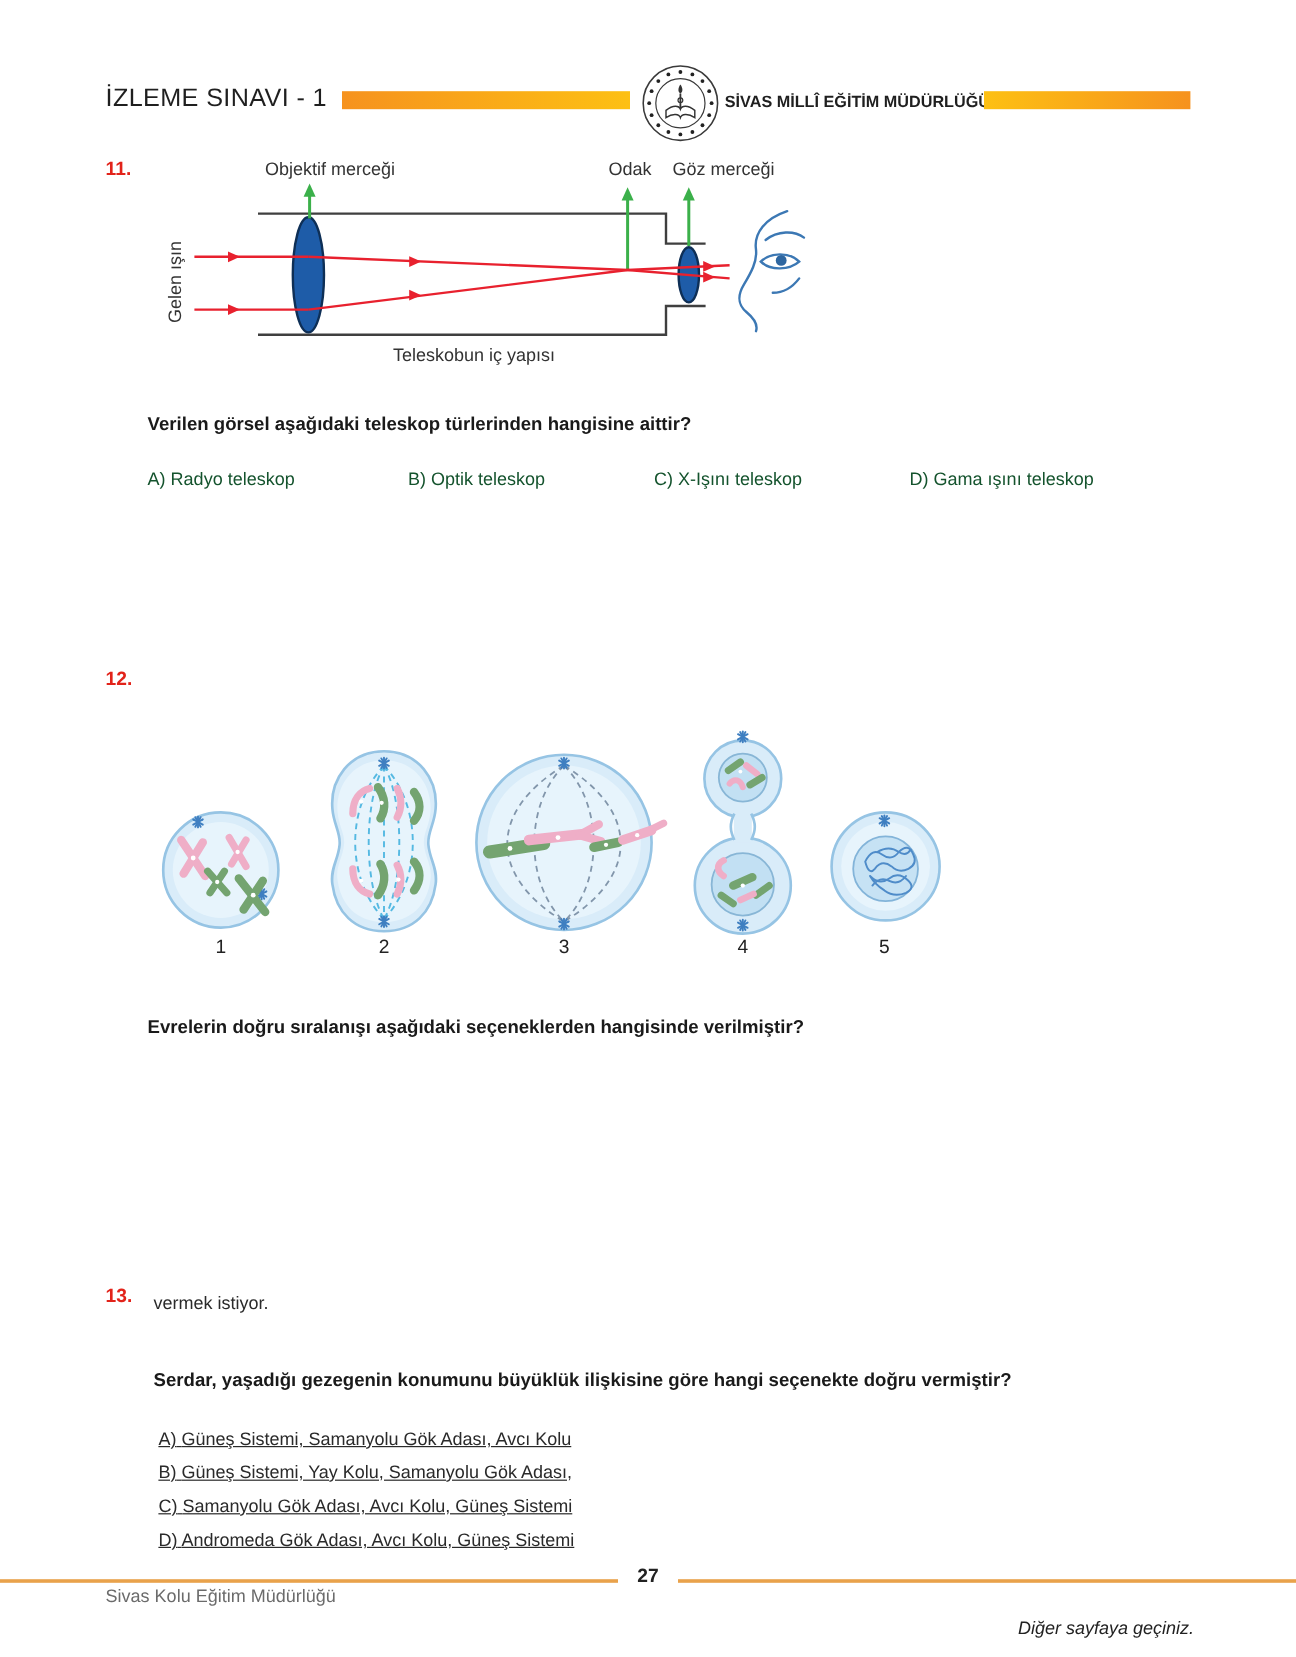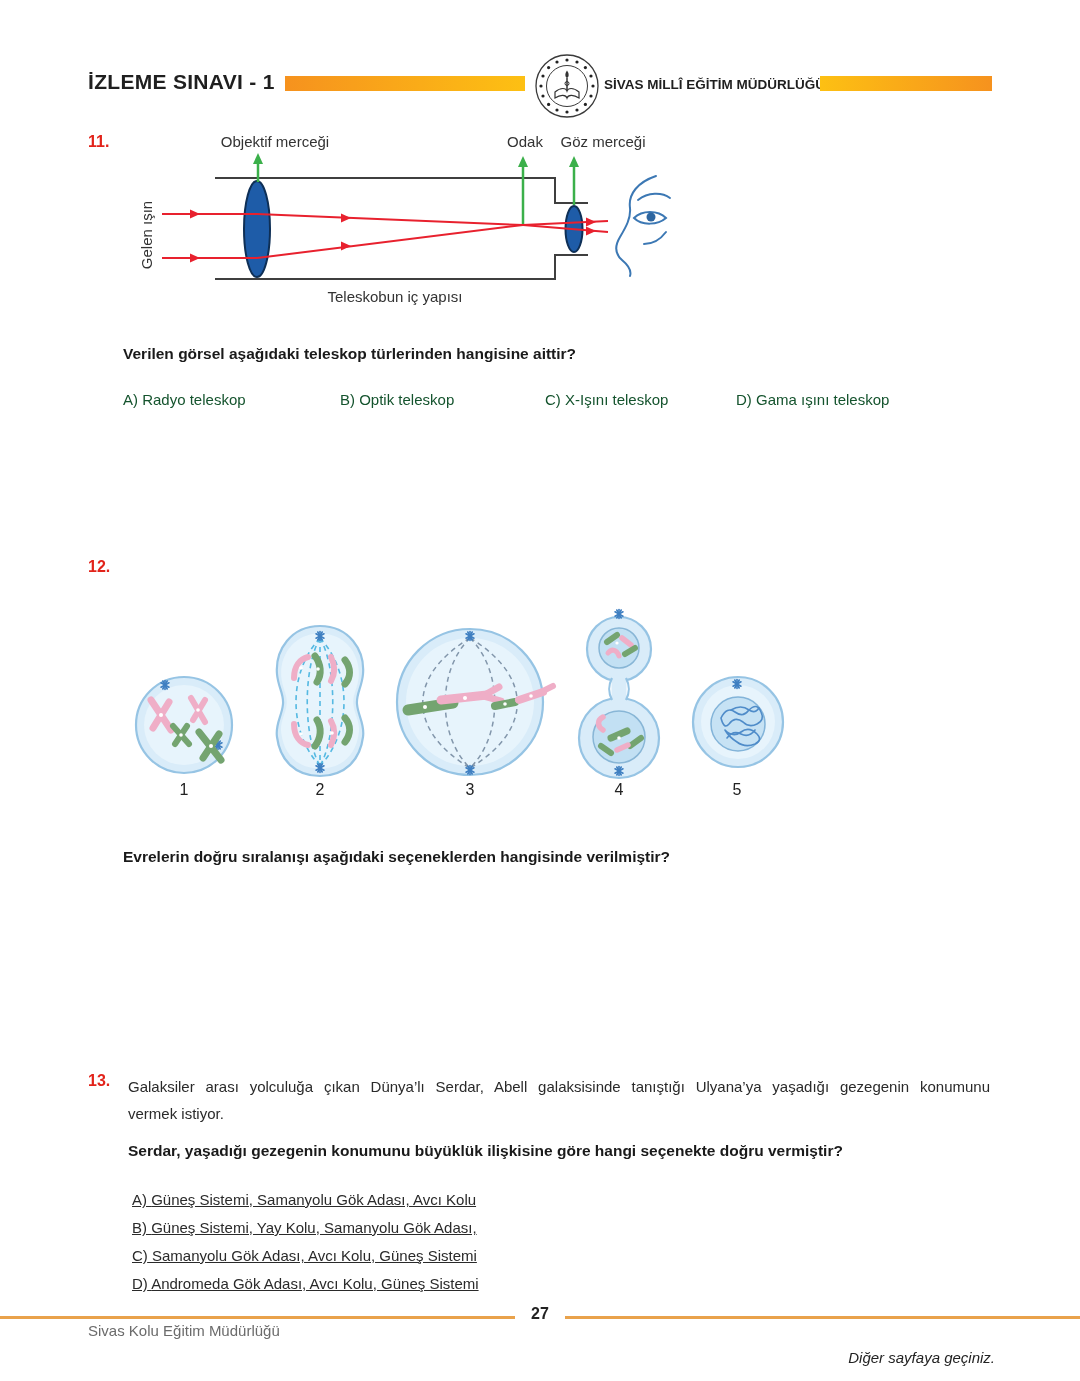--- a/index.html
+++ b/index.html
@@ -5,35 +5,35 @@
   * { margin:0; padding:0; box-sizing:border-box; }
   html,body { background:#ffffff; }
   body { font-family:"Liberation Sans", sans-serif; color:#2a2a2a; }
   #page {
     position:relative; width:1080px; height:1381px; background:#ffffff;
     overflow:hidden;
   }
   .abs { position:absolute; }
 
   
-  .exam-title { left:88px; top:70px; font-size:21px; font-weight:bold; color:#1f1f1f; letter-spacing:.3px; }
+  .exam-title { left:88px; top:70px; font-size:21px; font-weight:normal; color:#1f1f1f; letter-spacing:.3px; }
   .bar-left  { left:285px; top:76px; width:240px; height:15px;
                background:linear-gradient(to right,#F6921E,#FDC013); }
   .bar-right { left:820px; top:76px; width:172px; height:15px;
                background:linear-gradient(to right,#FDC013,#F6921E); }
   .logo { left:533px; top:52px; width:68px; height:68px; }
   .org-name { left:604px; top:77px; font-size:13.5px; font-weight:bold; color:#1f1f1f; }
 
   
   .qnum { font-size:16px; font-weight:bold; color:#E2231A; }
   .qtext { font-size:15.5px; font-weight:bold; color:#1a1a1a; }
   .body-text { font-size:15px; color:#2a2a2a; }
   .options-row { height:22px; width:880px; }
   .opt { position:absolute; top:0; font-size:15px; color:#14532d; white-space:nowrap; }
-  .opt-a { left:0; } .opt-b { left:217px; } .opt-c { left:422px; } .opt-d { left:613px;text-align:right; }
+  .opt-a { left:0; } .opt-b { left:217px; } .opt-c { left:422px; } .opt-d { left:635px;text-align:right; }
 
   .diagram-label { font-size:15px; color:#333; text-align:center; }
   .rot { transform:rotate(-90deg); }
 
   .cell-num { font-size:16px; color:#222; text-align:center; width:30px; }
 
   .q13-line1 { text-align:justify; text-align-last:justify; width:862px; }
   .q13-opt { font-size:15px; color:#2a2a2a; height:28px; }
 
   
@@ -274,21 +274,20 @@
   <div class="abs cell-num" style="left:305px; top:781px;">2</div>
   <div class="abs cell-num" style="left:455px; top:781px;">3</div>
   <div class="abs cell-num" style="left:604px; top:781px;">4</div>
   <div class="abs cell-num" style="left:722px; top:781px;">5</div>
 
   <div class="abs qtext" style="left:123px; top:848px;">Evrelerin doğru sıralanışı aşağıdaki seçeneklerden hangisinde verilmiştir?</div>
 
 
   <div class="abs qnum" style="left:88px; top:1072px;">13.</div>
   <div class="abs body-text" style="left:128px; top:1073px; width:862px; line-height:27px;">
-    <div class="q13-line1">Galaksiler arası yolculuğa çıkan Dünya’lı Serdar, Abell galaksisinde tanıştığı Ulyana’ya yaşadığı gezegenin konumunu</div>
     <div>vermek istiyor.</div>
   </div>
 
   <div class="abs qtext" style="left:128px; top:1142px;">Serdar, yaşadığı gezegenin konumunu büyüklük ilişkisine göre hangi seçenekte doğru vermiştir?</div>
 
   <div class="abs" style="left:132px; top:1191px;text-decoration:underline;">
     <div class="q13-opt"><span>A)</span> <span>Güneş Sistemi, Samanyolu Gök Adası, Avcı Kolu</span></div>
     <div class="q13-opt"><span>B)</span> <span>Güneş Sistemi, Yay Kolu, Samanyolu Gök Adası,</span></div>
     <div class="q13-opt"><span>C)</span> <span>Samanyolu Gök Adası, Avcı Kolu, Güneş Sistemi</span></div>
     <div class="q13-opt"><span>D)</span> <span>Andromeda Gök Adası, Avcı Kolu, Güneş Sistemi</span></div>

